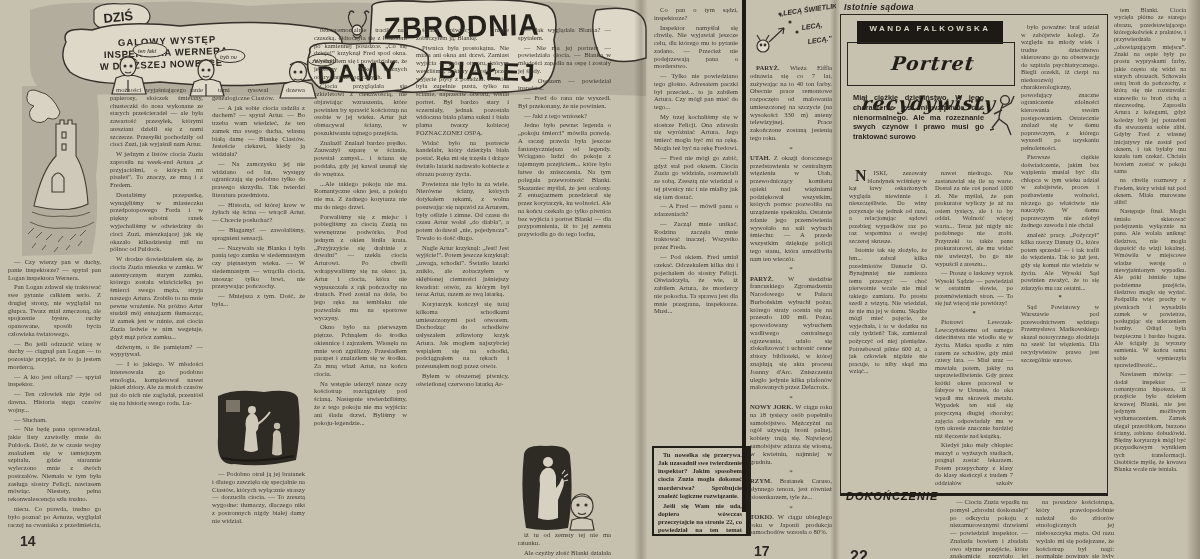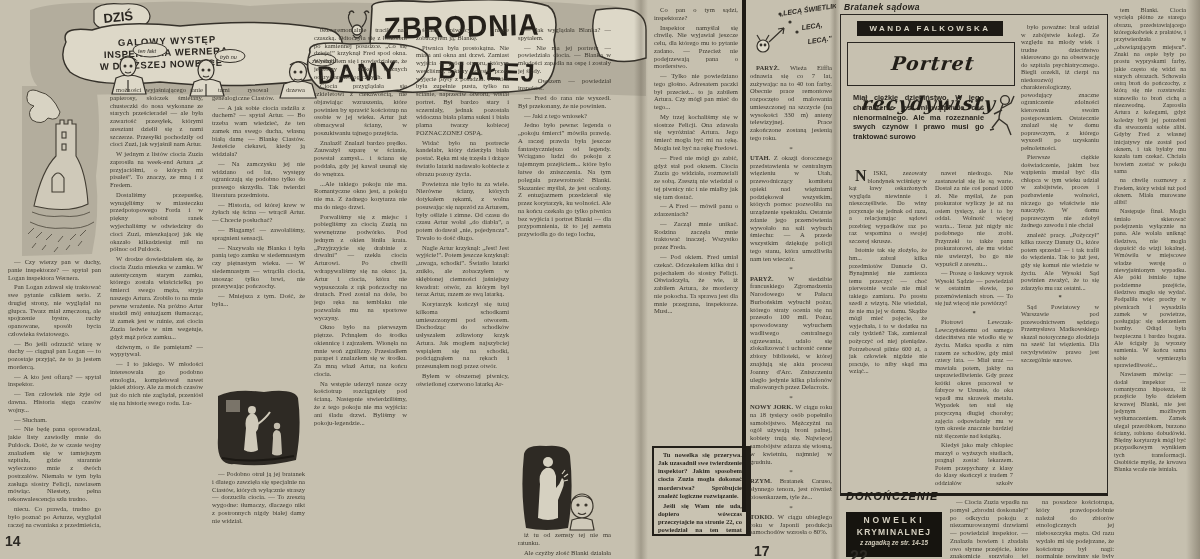--- a/index.html
+++ b/index.html
@@ -205,21 +205,21 @@
       <path d="M60,69 q4,3 8,0" fill="none"></path>
       <path d="M52,86 L54,76 Q64,72 74,76 L76,86 Z"></path>
     </g>
   </svg>
 
   <div class="tcol" style="left:518px;top:531px;width:93px;height:26px">
       <p>iż tu od zemsty tej nie ma ratunku.</p>
       <p>Ale czyżby złość Blanki działała jeszcze w kilka wieków po jej śmierci? Czy Artur stał się...</p>
     </div>
 
-  <div class="abs pagenum" style="left:5px;top:533px">14</div>
+  <div class="abs pagenum" style="left:20px;top:533px">14</div>
 
   <div class="abs gutter" style="left:634px;top:0;width:14px;height:559px"></div>
 
   <div class="tcol" style="left:654px;top:6px;width:84px;height:436px">
       <p>Co pan o tym sądzi, inspektorze?</p>
       <p>Inspektor namyślał się chwilę. Nie wyjawiał jeszcze celu, dla którego mu to pytanie zadano. — Przecież nie podejrzewają pana o morderstwo.</p>
       <p>— Tylko nie powiedziano tego głośno. Adresatem paczki był przecież... to ja zabiłem Artura. Czy mógł pan mieć do tego...</p>
       <p>My trzej kochaliśmy się w siostrze Felicji. Ona zdawała się wyróżniać Artura. Jego śmierć mogła być mi na rękę. Mogła też być na rękę Fredowi.</p>
       <p>— Fred nie mógł go zabić, gdyż stał pod oknem. Ciocia Zuzia go widziała, rozmawiali ze sobą. Zresztą nie wiedział o tej piwnicy nic i nie miałby jak się tam dostać.</p>
       <p>— A Fred — mówił panu o zdarzeniach?</p>
@@ -256,24 +256,24 @@
       <p><b>PARYŻ. </b>W siedzibie francuskiego Zgromadzenia Narodowego w Pałacu Burbońskim wybuchł pożar, którego straty ocenia się na przeszło 100 mil. Pożar, spowodowany wybuchem wadliwego centralnego ogrzewania, udało się zlokalizować i uchronić cenne zbiory biblioteki, w której znajdują się akta procesu Joanny d'Arc. Zniszczeniu uległo jedynie kilka plafonów malowanych przez Delacroix.</p>
       <p><b>NOWY JORK. </b>W ciągu roku na 18 tysięcy osób popełniło samobójstwo. Mężczyźni na ogół używają broni palnej, kobiety trują się. Najwięcej samobójstw zdarza się wiosną, w kwietniu, najmniej w grudniu.</p>
       <p><b>RZYM. </b>Bratanek Caruso, słynnego tenora, jest również piosenkarzem, tyle że...</p>
       <p><b>TOKIO. </b>W ciągu ubiegłego roku w Japonii produkcja samochodów wzrosła o 80%.</p>
     </div>
 
   <div class="abs pagenum" style="left:754px;top:543px">17</div>
 
   <div class="abs gutter" style="left:830px;top:0;width:10px;height:559px"></div>
 
-  <div class="abs kronika-label" style="left:844px;top:2px">Bratanek sądowa</div>
+  <div class="abs kronika-label" style="left:844px;top:2px">Istotnie sądowa</div>
 
   <div class="abs kbox" style="left:840px;top:14px;width:266px;height:478px">
-    <div class="abs author-bar" style="left:16px;top:6px;width:146px;height:15px">WANDA FALKOWSKA</div>
+    <div class="abs author-bar" style="left:16px;top:6px;width:146px;height:23px">WANDA FALKOWSKA</div>
     <div class="abs title-box" style="left:6px;top:27px;width:166px;height:42px"><span class="t">Portret recydywisty</span></div>
     <div class="abs kintro" style="left:12px;top:78px;width:164px;height:70px">
       <svg class="abs" style="right:-2px;top:0;position:absolute" width="30" height="46" viewBox="0 0 30 46">
       </svg>
       <span style="float:right;width:30px;height:46px;margin-left:3px">
         <svg width="30" height="46" viewBox="0 0 30 46">
           <g stroke="#35312a" stroke-width="1.4" fill="none">
             <circle cx="18" cy="7" r="4.4" fill="#c7c1b0"></circle>
             <path d="M16,11 Q12,20 12,26"></path>
             <path d="M15,15 L24,10 L27,3"></path>
@@ -298,25 +298,20 @@
     <div class="tcol kcol" style="left:180px;top:8px;width:78px;height:462px">
         <p>było poważne: brał udział w zabójstwie kolegi. Ze względu na młody wiek i trudne dzieciństwo skierowano go na obserwację do szpitala psychiatrycznego. Biegli orzekli, iż cierpi na niedorozwój charakterologiczny, powodujący znaczne ograniczenie zdolności kierowania swoim postępowaniem. Ostatecznie znalazł się w domu poprawczym, z którego wyszedł po uzyskaniu pełnoletności.</p>
         <p>Pierwsze ciężkie doświadczenie, jakim bez wątpienia musiał być dla chłopca w tym wieku udział w zabójstwie, proces i pozbawienie wolności, niczego go właściwie nie nauczyły. W domu poprawczym nie zdobył żadnego zawodu i nie chciał</p>
         <p>znaleźć pracy. „Pożyczył” kilka rzeczy Danuty O., które potem sprzedał — i tak trafił do więzienia. Tak to już jest, gdy się komuś nie wiedzie w życiu. Ale Wysoki Sąd powinien zważyć, że to się zdarzyło mu raz ostatni...</p>
         <p class="star">*</p>
         <p>Sąd Powiatowy w Warszawie pod przewodnictwem sędziego Przemysława Madkowskiego skazał notorycznego złodzieja na sześć lat więzienia. Dla recydywistów prawo jest szczególnie surowe.</p>
       </div>
   </div>
 
   <div class="abs dok-label" style="left:846px;top:490px">DOKOŃCZENIE</div>
-  <div class="abs dok-box" style="left:846px;top:512px;width:96px;height:42px">
-    <span class="l1">NOWELKI</span>
-    <span class="l2">KRYMINALNEJ</span>
-    <span class="sub">z zagadką ze str. 14-15</span>
-  </div>
 
   <div class="tcol" style="left:950px;top:498px;width:78px;height:60px">
       <p>— Ciocia Zuzia wpadła na pomysł „zbrodni doskonałej” po odkryciu pokoju z niezamurowanymi drzwiami — powiedział inspektor. — Znalazła bowiem i zbadała owo słynne przejście, które znakomicie sprzyjało jej planom. Dla spotęgowania nastroju, położyła</p>
     </div>
   <div class="tcol" style="left:1036px;top:498px;width:78px;height:60px">
       <p>na posadzce kościotrupa, który prawdopodobnie należał do zbiorów etnologicznych jej nieboszczyka męża. Od razu wydało mi się podejrzane, że kościotrup był nagi: normalnie powinny się były zachować na nim szczątki odzieży. Portret wcale nie był portre-</p>
     </div>
   <div class="tcol" style="left:1114px;top:6px;width:72px;height:550px;font-size:6.2px">
       <p>tem Blanki. Ciocia wycięła płótno ze starego obrazu, przedstawiającego któregokolwiek z prałatów, i przytwierdzała w „obowiązującym miejscu”. Znaki na ospie były po prostu wypryskami farby, jakie często się widzi na starych obrazach. Schowała ostrą broń do pończochy, z którą się nie rozstawała: stanowiło to broń cichą a niezawodną. Zaprosiła Artura z kolegami, gdyż koledzy byli jej potrzebni dla stworzenia sobie alibi. Gdyby Fred z własnej inicjatywy nie został pod oknem, i tak byłaby mu kazała tam czekać. Chciała bowiem zostać w pokoju sama</p>
       <p>na chwilę rozmowy z Fredem, który wisiał tuż pod oknem. Miała murowane alibi!</p>

